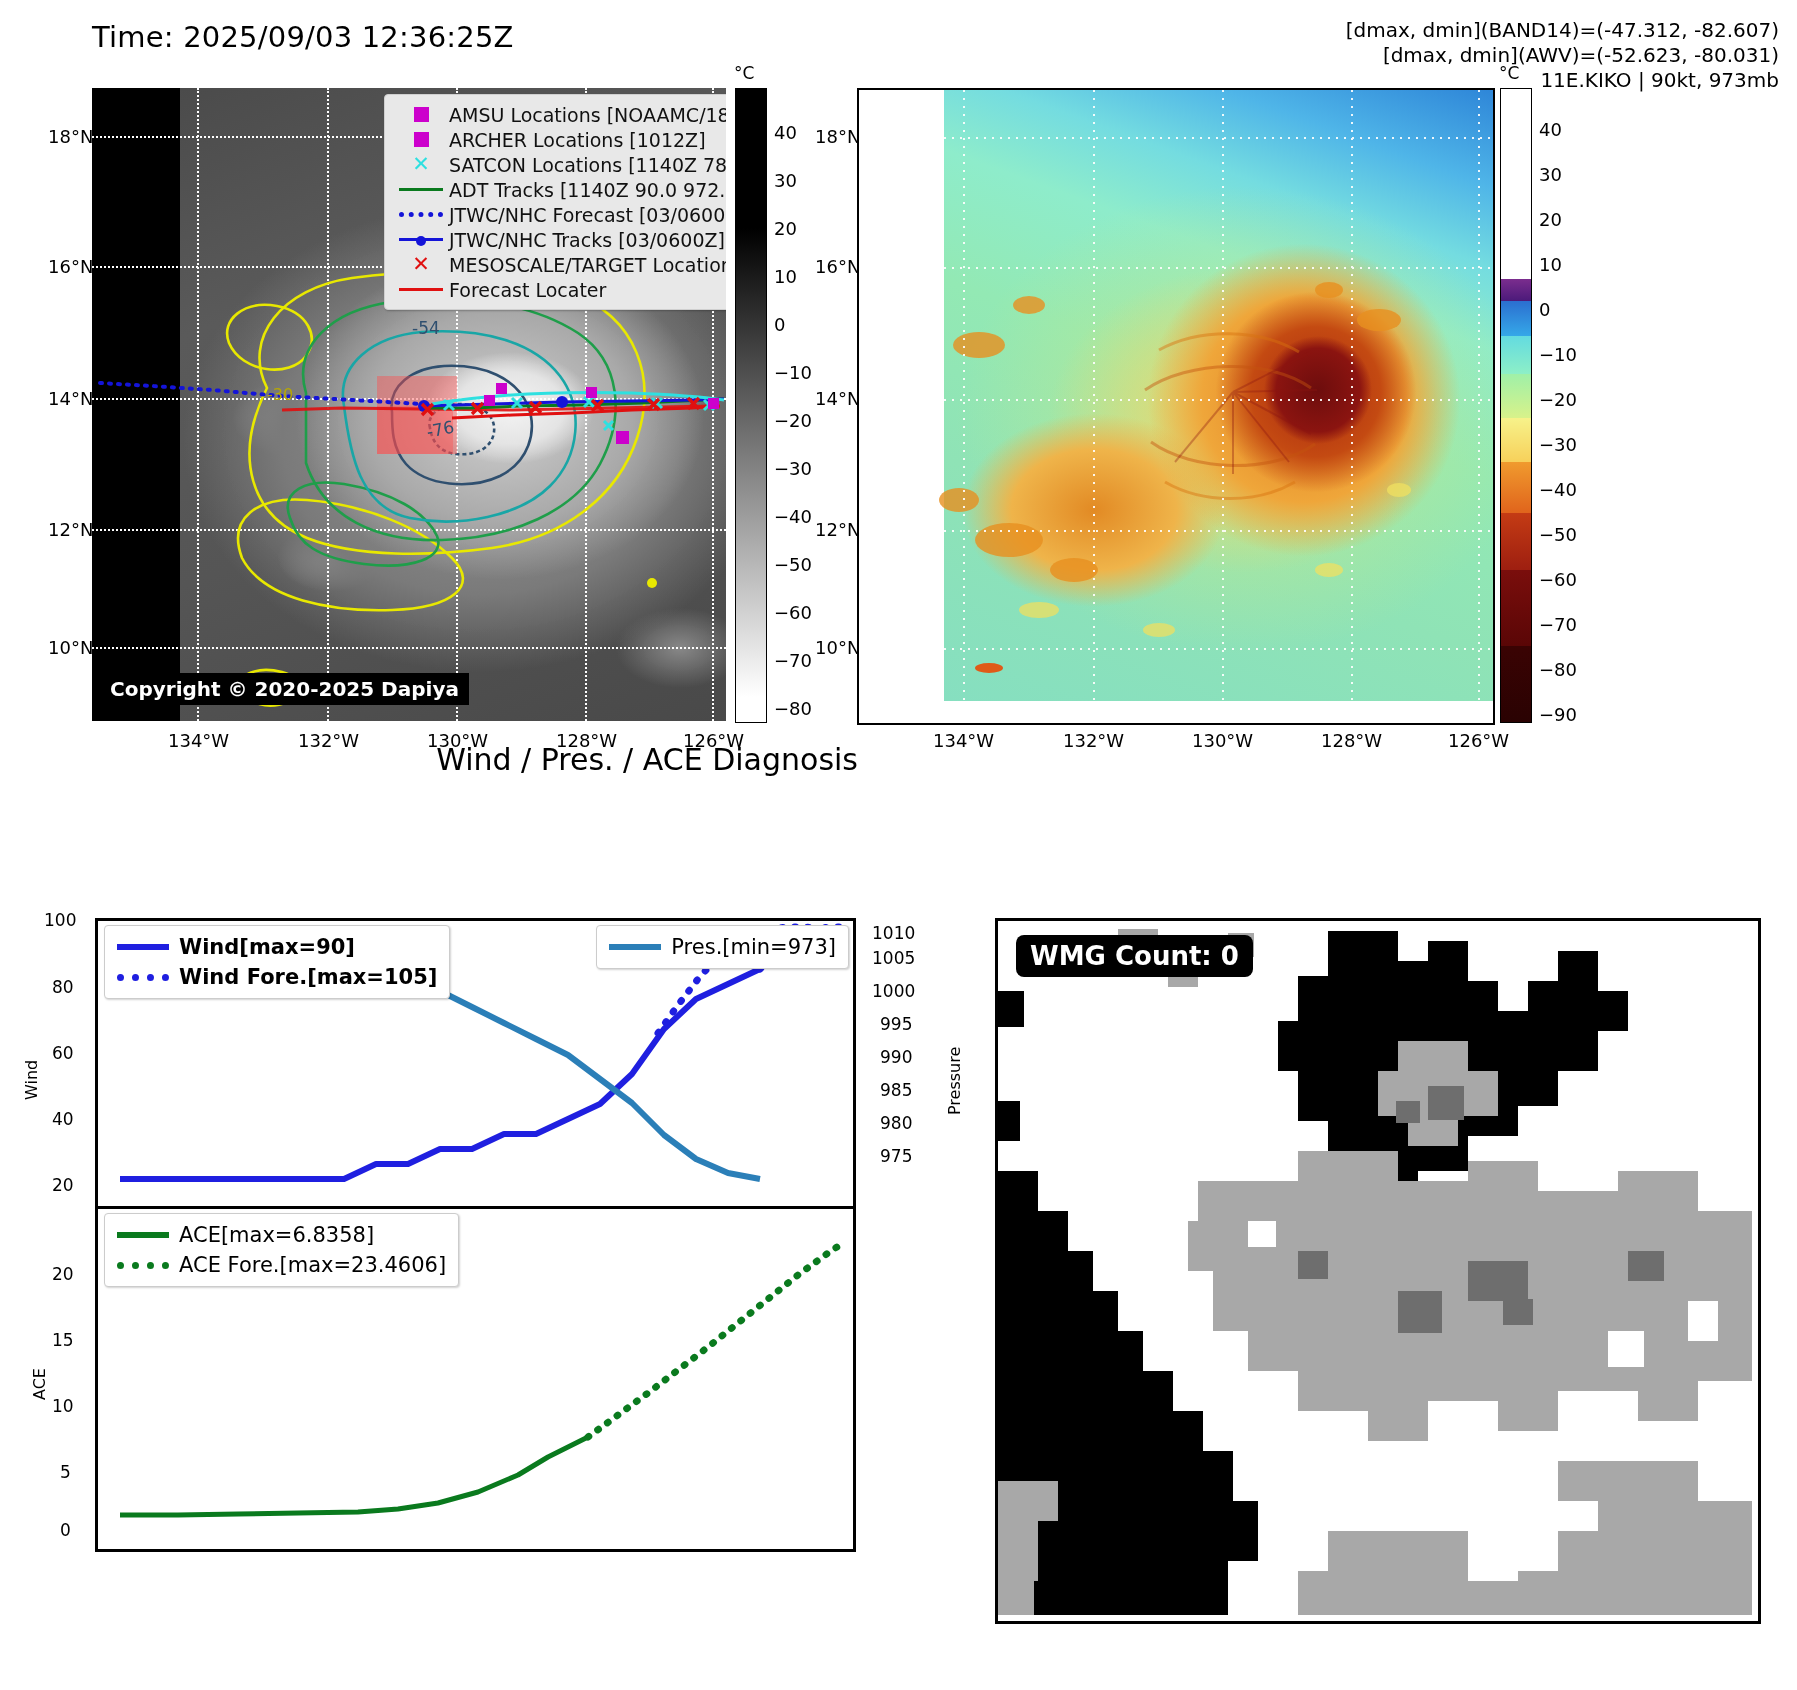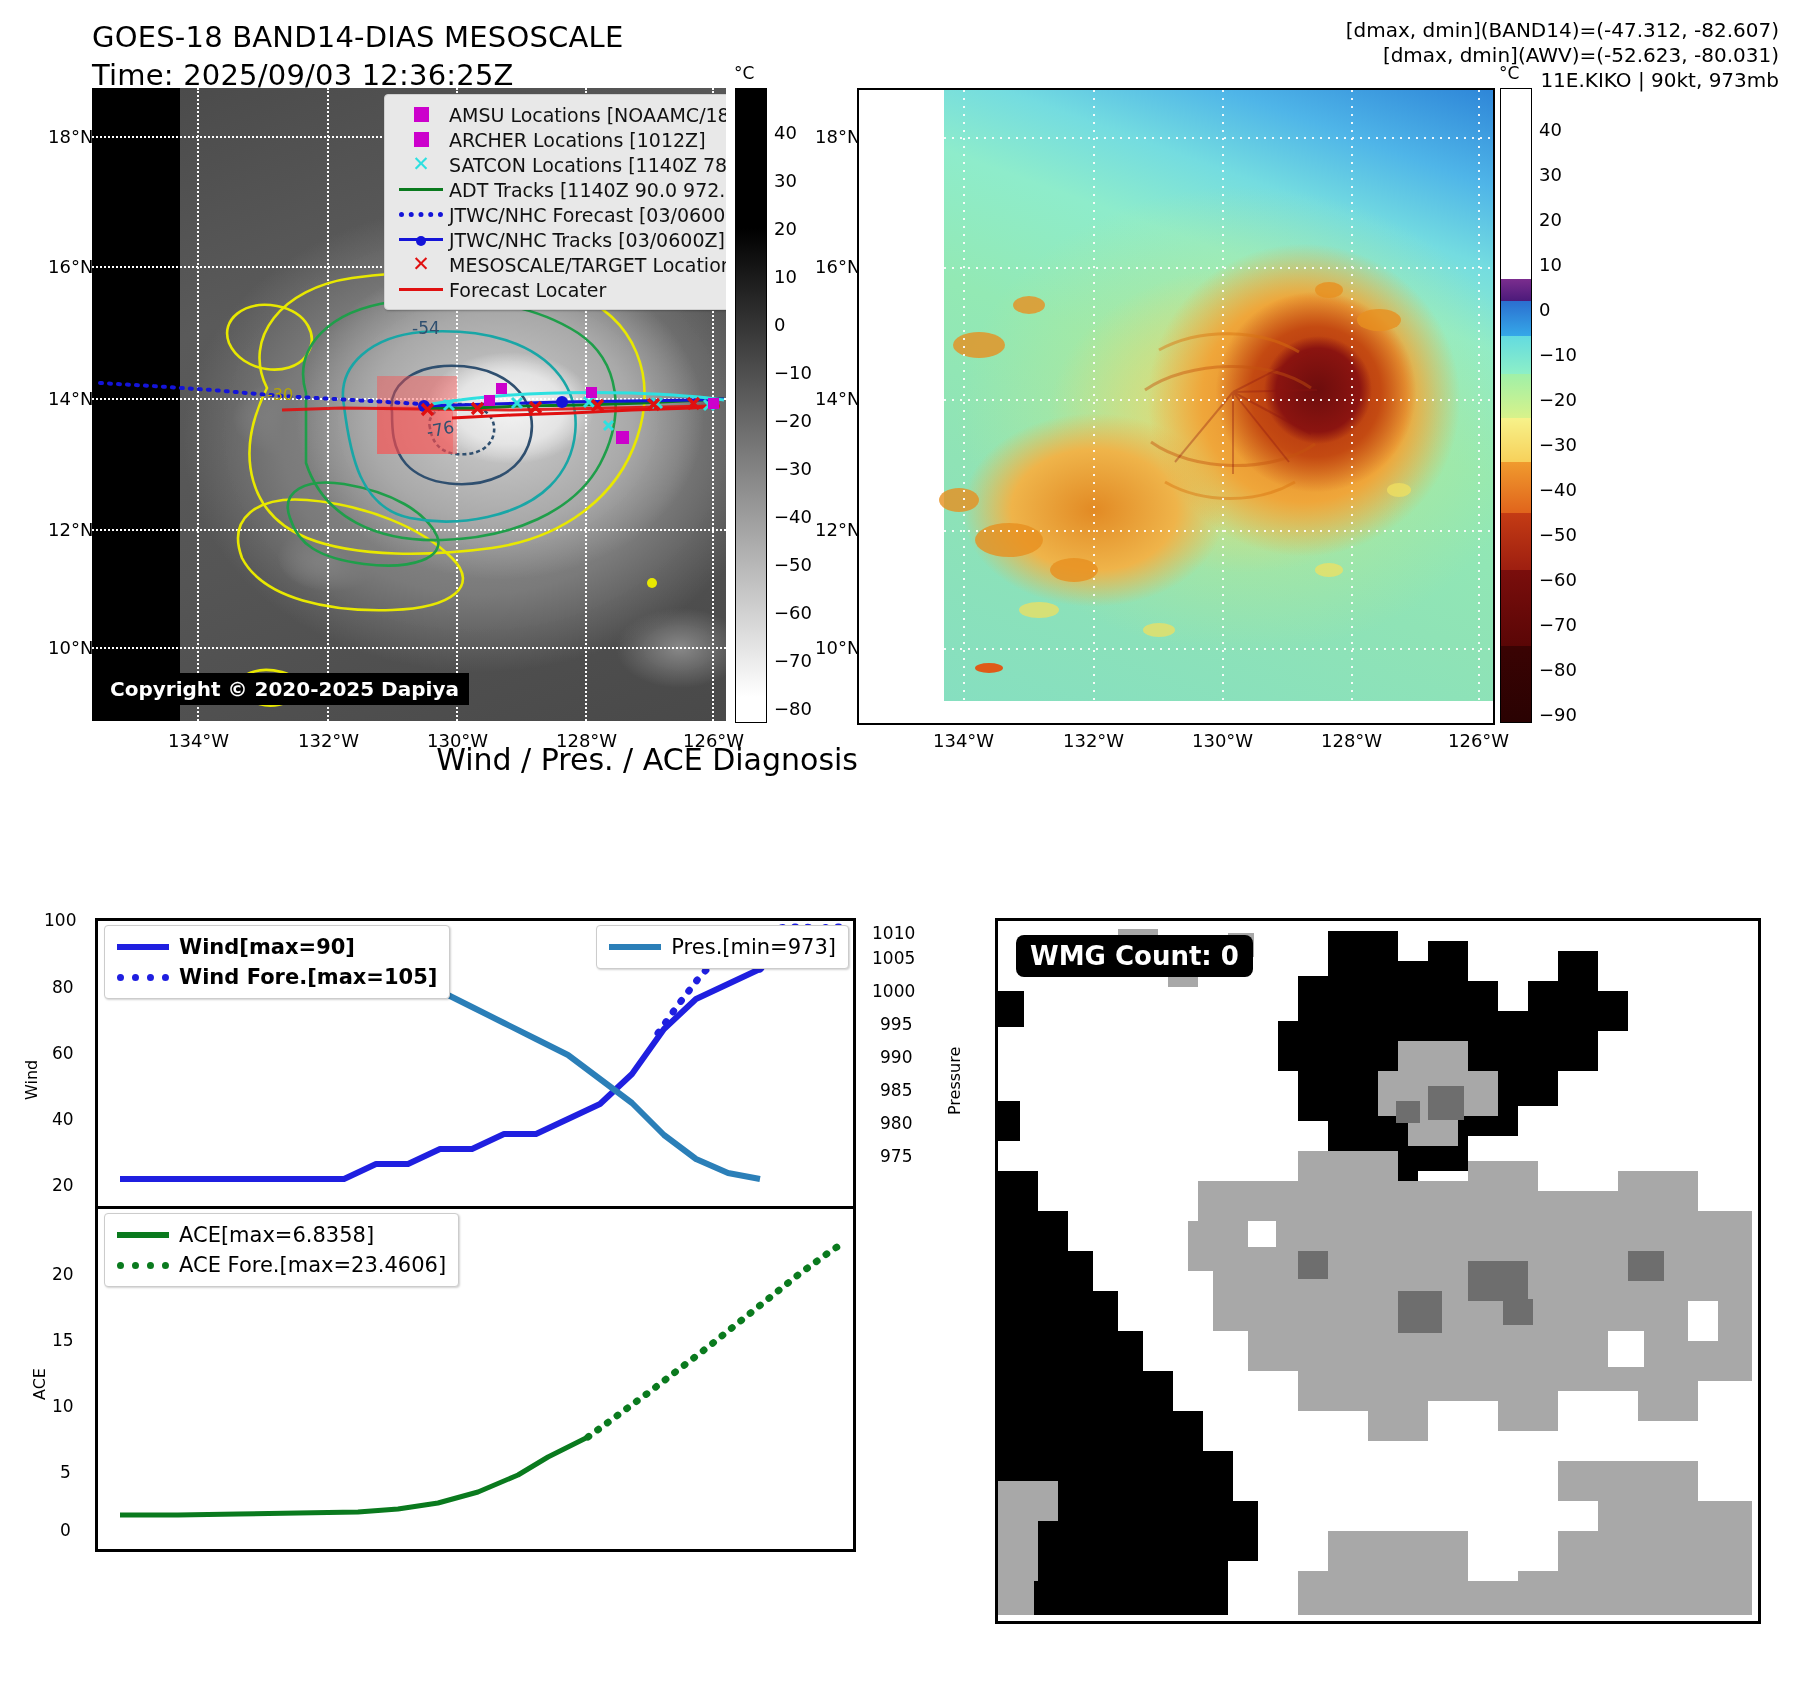--- a/index.html
+++ b/index.html
@@ -91,21 +91,20 @@
   
   #p4{left:995px;top:918px;width:760px;height:700px;border:3px solid #000;background:#fff;overflow:hidden;}
   #wmg-badge{position:absolute;left:18px;top:14px;background:#000;color:#fff;font-size:26px;
              font-weight:bold;padding:6px 14px;border-radius:8px;white-space:nowrap;z-index:5;}
   svg{display:block;}
 </style>
 </head>
 <body>
 
 <div class="abs" id="title-block">
-  <div>GOES-18 BAND14-DIAS MESOSCALE</div>
   <div>Time: 2025/09/03 12:36:25Z</div>
 </div>
 
 <div class="abs" id="header-right">
   <div>[dmax, dmin](BAND14)=(-47.312, -82.607)</div>
   <div>[dmax, dmin](AWV)=(-52.623, -80.031)</div>
   <div>11E.KIKO | 90kt, 973mb</div>
 </div>
 
 <div class="abs" id="p1">

